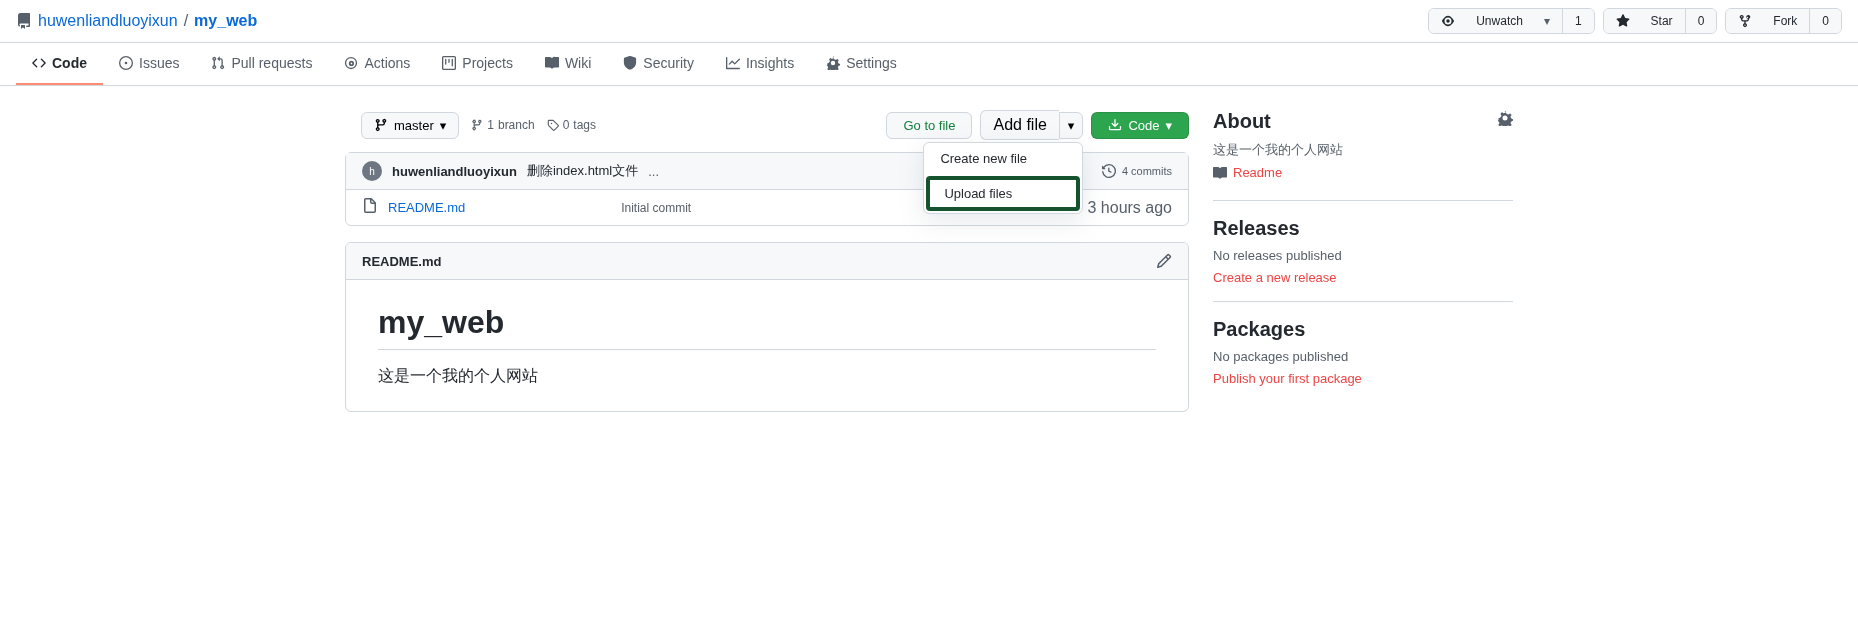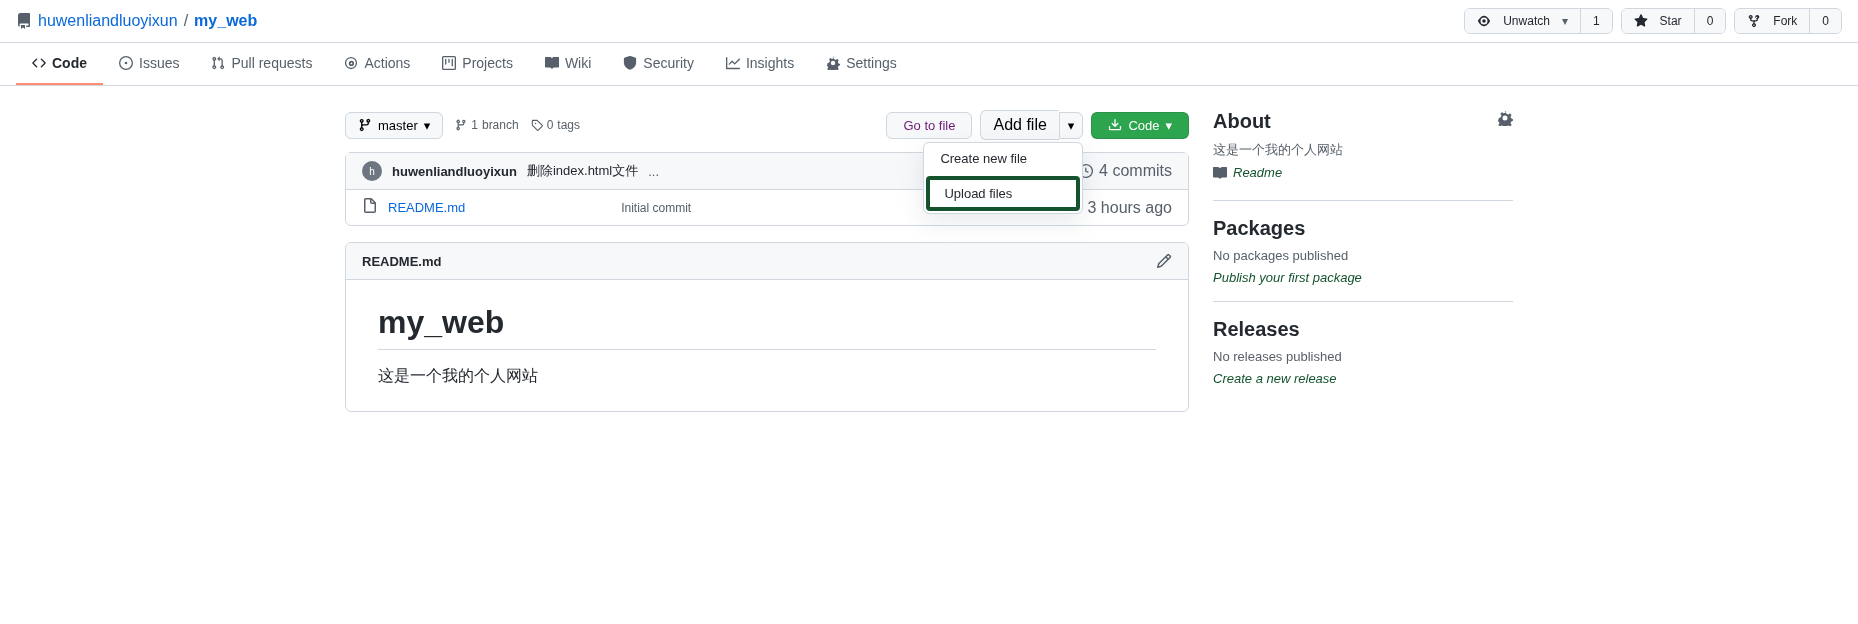--- a/index.html
+++ b/index.html
@@ -6,53 +6,53 @@
     body { font-family: -apple-system, BlinkMacSystemFont, "Segoe UI", Helvetica, Arial, sans-serif; font-size: 14px; color: #24292f; background: #fff; }
 
     
     .header { display: flex; align-items: center; justify-content: space-between; padding: 8px 16px; border-bottom: 1px solid #d0d7de; background: #fff; }
     .header-left { display: flex; align-items: center; gap: 6px; font-size: 16px; }
     .repo-owner { color: #0969da; font-weight: 400; text-decoration: none; }
     .repo-name { color: #0969da; font-weight: 600; text-decoration: none; }
     .separator { color: #57606a; }
     .header-right { display: flex; align-items: center; gap: 8px; }
     .btn-group { display: flex; align-items: center; border: 1px solid #d0d7de; border-radius: 6px; overflow: hidden; }
-    .btn-group-item { display: flex; align-items: center; gap: 12px; padding: 5px 12px; font-size: 12px; color: #24292f; background: #f6f8fa; border: none; cursor: pointer; border-right: 1px solid #d0d7de; }
+    .btn-group-item { display: flex; align-items: center; gap: 21px; padding: 5px 12px; font-size: 12px; color: #24292f; background: #f6f8fa; border: none; cursor: pointer; border-right: 1px solid #d0d7de; }
     .btn-group-item:last-child { border-right: none; }
 
     
     .nav { display: flex; align-items: center; padding: 0 16px; border-bottom: 1px solid #d0d7de; }
     .nav-item { display: flex; align-items: center; gap: 6px; padding: 12px 16px; font-size: 14px; color: #57606a; cursor: pointer; border-bottom: 2px solid transparent; text-decoration: none; }
     .nav-item.active { color: #24292f; border-bottom: 2px solid #fd8c73; font-weight: 600; }
 
     
     .main { display: flex; padding: 24px 16px; gap: 24px; max-width: 1200px; margin: 0 auto; }
     .content { flex: 1; min-width: 0; }
     .sidebar { width: 300px; flex-shrink: 0; }
 
     
     .toolbar { display: flex; align-items: center; justify-content: space-between; margin-bottom: 12px; }
-    .toolbar-left { display: flex; align-items: center; gap: 12px; }
+    .toolbar-left { display: flex; align-items: center; gap: 12px; margin-left: 16px; }
     .branch-btn { display: flex; align-items: center; gap: 6px; padding: 5px 12px; border: 1px solid #d0d7de; border-radius: 6px; background: #f6f8fa; cursor: pointer; font-size: 13px; }
     .meta-tag { display: flex; align-items: center; gap: 4px; font-size: 12px; color: #57606a; }
     .toolbar-right { display: flex; align-items: center; gap: 8px; }
-    .btn { padding: 5px 16px; border-radius: 6px; font-size: 13px; cursor: pointer; border: 1px solid #d0d7de; background: #f6f8fa; color: #701a75; }
+    .btn { padding: 5px 16px; border-radius: 6px; font-size: 13px; cursor: pointer; border: 1px solid #d0d7de; background: #f6f8fa; color: #15803d; }
     .btn-primary { background: #2da44e; color: #fff; border-color: rgba(31,35,40,0.15); display: flex; align-items: center; gap: 6px; }
     .btn-add { display: flex; align-items: center; gap: 0; padding: 0; overflow: hidden; }
     .btn-add-main { padding: 5px 12px; background: #f6f8fa; border: 1px solid #d0d7de; border-right: none; border-radius: 6px 0 0 6px; font-size: 16px; cursor: pointer; }
     .btn-add-caret { padding: 5px 8px; background: #f6f8fa; border: 1px solid #d0d7de; border-radius: 0 6px 6px 0; font-size: 13px; cursor: pointer; }
 
     
     .file-table { border: 1px solid #d0d7de; border-radius: 6px; overflow: visible; }
     .file-table-header { display: flex; align-items: center; padding: 8px 16px; background: #f6f8fa; border-bottom: 1px solid #d0d7de; gap: 10px; }
     .avatar-small { width: 20px; height: 20px; border-radius: 50%; background: #6e7781; display: inline-flex; align-items: center; justify-content: center; color: white; font-size: 10px; }
     .commit-author { font-weight: 600; font-size: 13px; color: #24292f; }
     .commit-msg { font-size: 13px; color: #24292f; text-align: right; }
     .commit-dots { color: #57606a; font-size: 13px; cursor: pointer; }
-    .commit-meta { margin-left: auto; display: flex; align-items: center; gap: 6px; color: #57606a; font-size: 16px; }
+    .commit-meta { margin-left: auto; display: flex; align-items: center; gap: 6px; color: #57606a; font-size: 11px; }
     .file-row { display: flex; align-items: center; padding: 8px 16px; border-bottom: 1px solid #d0d7de; }
     .file-row:last-child { border-bottom: none; }
     .file-icon { margin-right: 10px; color: #57606a; }
     .file-name { color: #0969da; font-size: 13px; flex: 1; }
     .file-commit { color: #57606a; font-size: 12px; flex: 2; }
     .file-time { color: #57606a; font-size: 16px; text-align: right; }
 
     
     .dropdown-container { position: relative; }
     .dropdown-menu { position: absolute; top: 100%; right: 0; margin-top: 2px; background: #fff; border: 1px solid #d0d7de; border-radius: 6px; box-shadow: 0 8px 24px rgba(140,149,159,0.2); z-index: 100; min-width: 160px; overflow: hidden; }
@@ -64,21 +64,21 @@
     .readme-header { display: flex; align-items: center; justify-content: space-between; padding: 10px 16px; background: #f6f8fa; border-bottom: 1px solid #d0d7de; font-size: 13px; font-weight: 600; }
     .readme-body { padding: 24px 32px; }
     .readme-title { font-size: 32px; font-weight: 600; border-bottom: 1px solid #d0d7de; padding-bottom: 8px; margin-bottom: 16px; }
     .readme-text { font-size: 16px; color: #24292f; }
 
     
     .sidebar-section { border-bottom: 1px solid #d0d7de; padding-bottom: 16px; margin-bottom: 16px; }
     .sidebar-section:last-child { border-bottom: none; }
     .sidebar-title { display: flex; align-items: flex-start; justify-content: space-between; font-weight: 600; font-size: 20px; margin-bottom: 8px; }
     .sidebar-desc { font-size: 13px; color: #57606a; margin-bottom: 6px; }
-    .sidebar-link { color: #14532d; font-size: 13px; text-decoration: none; cursor: pointer; font-style: italic; }
+    .sidebar-link { color: #ef4444; font-size: 13px; text-decoration: none; cursor: pointer; }
     .sidebar-item-row { display: flex; align-items: center; gap: 6px; margin-bottom: 4px; font-size: 13px; color: #57606a; }
     .gear-icon { color: #57606a; cursor: pointer; }
   </style>
 </head>
 <body>
 
 <div class="header">
   <div class="header-left">
     <svg width="16" height="16" viewBox="0 0 16 16" fill="#57606a">
         <path d="M2 2.5A2.5 2.5 0 014.5 0h8.75a.75.75 0 01.75.75v12.5a.75.75 0 01-.75.75h-2.5a.75.75 0 110-1.5h1.75v-2h-8a1 1 0 00-.714 1.7.75.75 0 01-1.072 1.05A2.495 2.495 0 012 11.5v-9zm10.5-1V9h-8c-.356 0-.694.074-1 .208V2.5a1 1 0 011-1h8zM5 12.25v3.25a.25.25 0 00.4.2l1.45-1.087a.25.25 0 01.3 0L8.6 15.7a.25.25 0 00.4-.2v-3.25a.25.25 0 00-.25-.25h-3.5a.25.25 0 00-.25.25z"></path>
@@ -282,26 +282,26 @@
       <p class="sidebar-desc">这是一个我的个人网站</p>
       <div class="sidebar-item-row">
         <svg width="14" height="14" viewBox="0 0 16 16" fill="#57606a">
             <path fill-rule="evenodd" d="M0 1.75A.75.75 0 01.75 1h4.253c1.227 0 2.317.59 3 1.501A3.744 3.744 0 0111.006 1h4.245a.75.75 0 01.75.75v10.5a.75.75 0 01-.75.75h-4.507a2.25 2.25 0 00-1.591.659l-.622.621a.75.75 0 01-1.06 0l-.622-.621A2.25 2.25 0 005.258 13H.75a.75.75 0 01-.75-.75V1.75z"></path>
           </svg>
         <a class="sidebar-link">Readme</a>
       </div>
     </div>
     <div class="sidebar-section">
       <div class="sidebar-title">
+        <span>Releases</span>
+      </div>
+      <p class="sidebar-desc">No releases published</p>
+      <a class="sidebar-link">Create a new release</a>
+    </div>
+    <div class="sidebar-section">
+      <div class="sidebar-title">
         <span>Packages</span>
       </div>
       <p class="sidebar-desc">No packages published</p>
       <a class="sidebar-link">Publish your first package</a>
     </div>
-    <div class="sidebar-section">
-      <div class="sidebar-title">
-        <span>Releases</span>
-      </div>
-      <p class="sidebar-desc">No releases published</p>
-      <a class="sidebar-link">Create a new release</a>
-    </div>
   </div>
 </div>
 
 </body></html>

